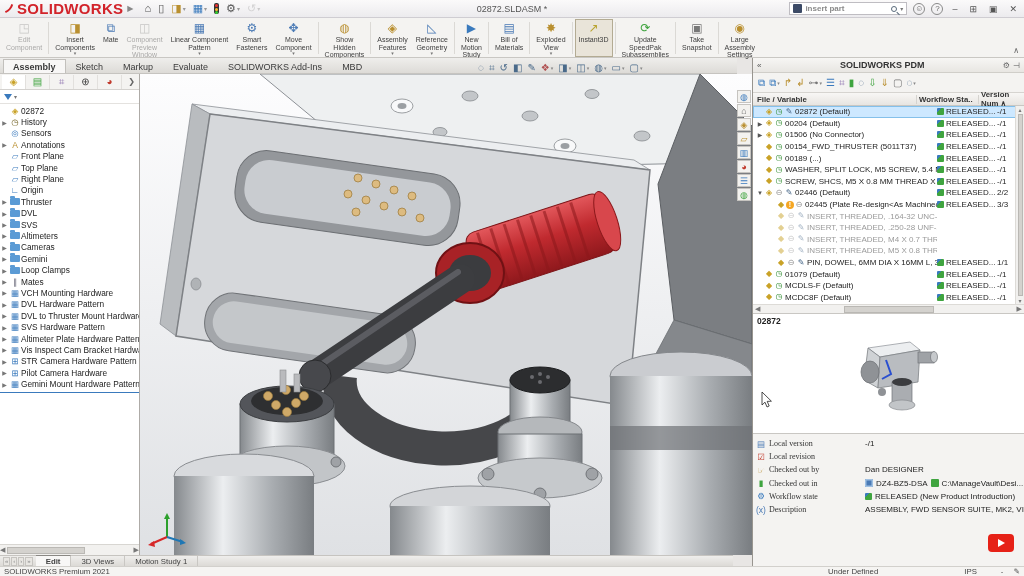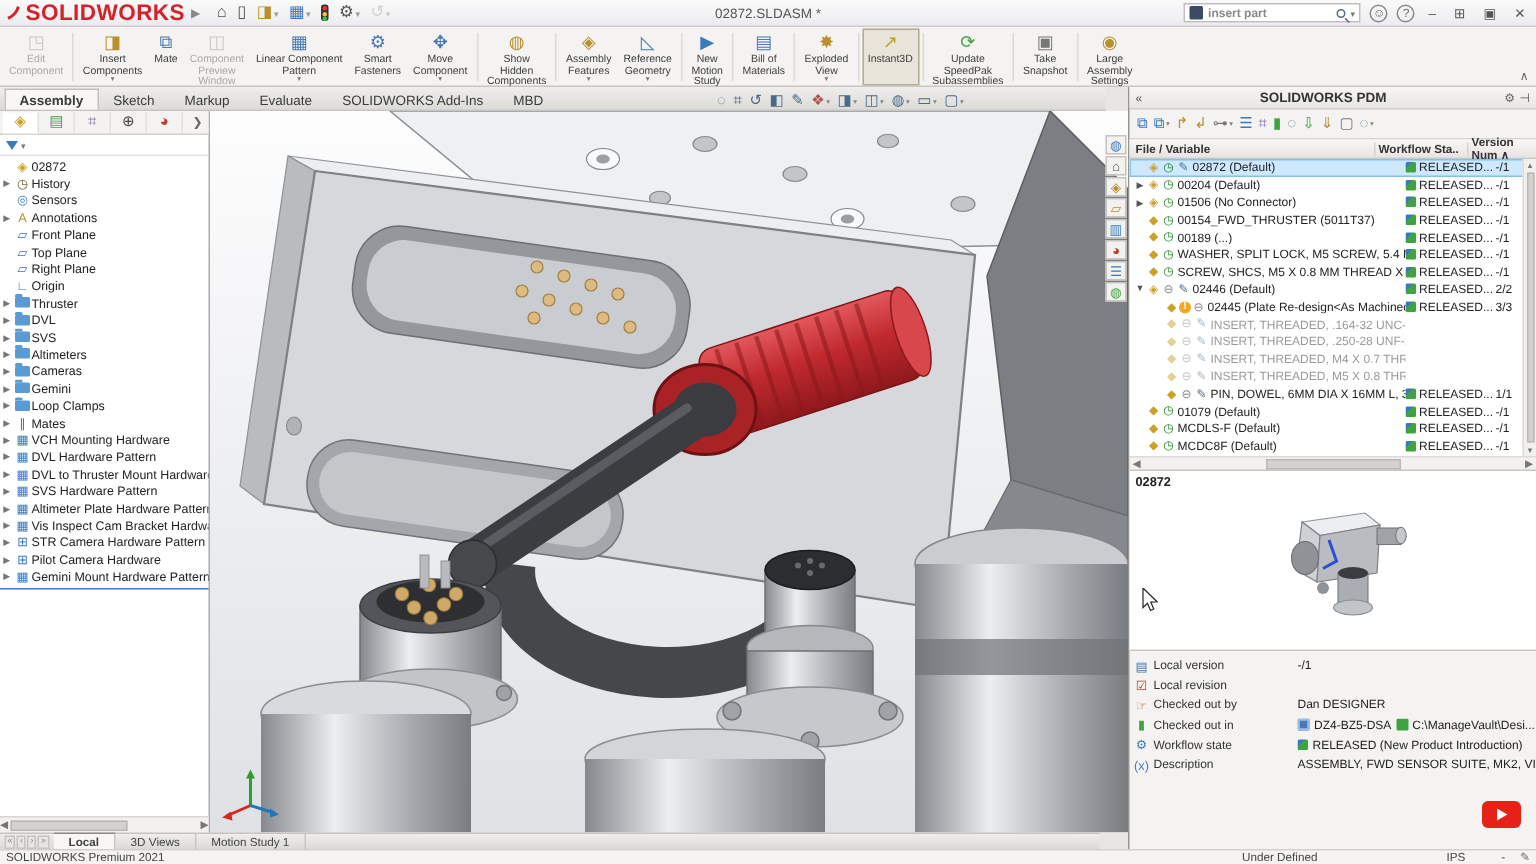--- a/index.html
+++ b/index.html
@@ -100,21 +100,21 @@
   .vthumb { width:5px; flex:1; margin:1px 0; background:#d4d2ce; border:1px solid #bab8b4; }
   .pdm-hscroll { height:10px; background:#f2f1ef; border-top:1px solid #dddbd7; border-bottom:1px solid #c9c7c3; display:flex; align-items:center; font-size:7px; color:#777; padding:0 2px; }
   .pdm-hscroll .hthumb { flex:none; width:90px; margin:0 auto; }
   .pdm-preview { height:120px; background:#fff; border-bottom:1px solid #c9c7c3; position:relative; }
   .pdm-preview .plabel { position:absolute; top:2px; left:4px; font-size:8.5px; font-weight:bold; color:#222; }
   .pdm-preview svg.thumb { position:absolute; left:50%; top:52%; transform:translate(-50%,-50%); }
   .pdm-preview svg.cursor { position:absolute; left:8px; top:78px; }
   .pdm-details { flex:1; padding:3px 0; font-size:8px; }
   .drow { display:flex; align-items:center; height:13.2px; }
   .drow .dic { width:16px; flex:none; text-align:center; font-size:8.5px; }
-  .drow .dlbl { width:96px; flex:none; color:#333; }
+  .drow .dlbl { width:96px; flex:none; color:#333;font-family:Liberation Serif, serif; }
   .drow .dval { flex:1; display:flex; align-items:center; gap:3px; overflow:hidden; white-space:nowrap; color:#222; }
   .dvic { width:8px; height:8px; flex:none; border-radius:1px; }
   .dvic.computer { background:#4a7ab5; box-shadow:inset 0 0 0 1.5px #9fc0e2; }
   .dvic.vault { background:#3fa43f; }
   .yt-btn { position:absolute; right:10px; bottom:14px; width:26px; height:18px; background:#e62117; border-radius:4px; display:flex; align-items:center; justify-content:center; }
   .yt-btn::after { content:""; width:0; height:0; border-left:7px solid #fff; border-top:4.5px solid transparent; border-bottom:4.5px solid transparent; }
 
   
   .doctabs { position:absolute; bottom:10px; left:0; width:733px; height:11px; background:linear-gradient(#efeeec,#dcdad6); border-top:1px solid #c6c4c0; display:flex; align-items:stretch; font-size:7.8px; color:#444; }
   .dnav { display:flex; align-items:center; gap:1px; padding:0 3px; color:#888; font-size:6px; }
@@ -957,21 +957,21 @@
   </div>
 
   <div class="doctabs">
     <div class="dnav">
       <span>«</span>
       <span>‹</span>
       <span>›</span>
       <span>»</span>
     </div>
     <div id="doctabs" style="display:flex">
-        <span class="dtab active">Local</span>
+        <span class="dtab active">Edit</span>
         <span class="dtab">3D Views</span>
         <span class="dtab">Motion Study 1</span>
       </div>
   </div>
 
   <div class="statusbar">
     <span>SOLIDWORKS Premium 2021</span>
     <span class="sb-spacer"></span>
     <span class="sb-under">Under Defined</span>
     <span class="sb-ips">IPS</span>

